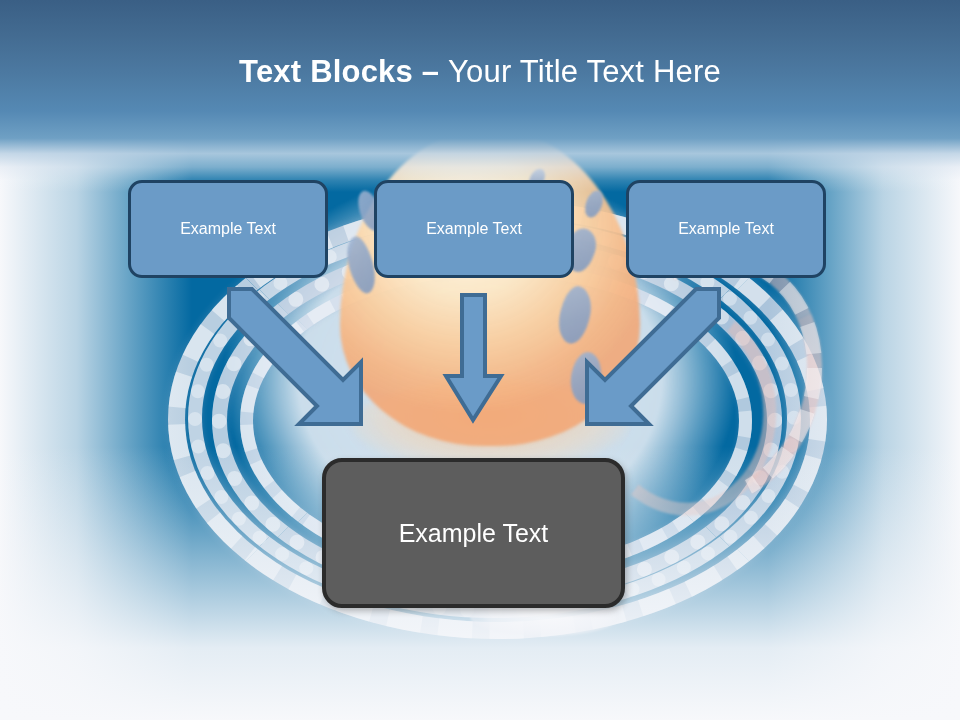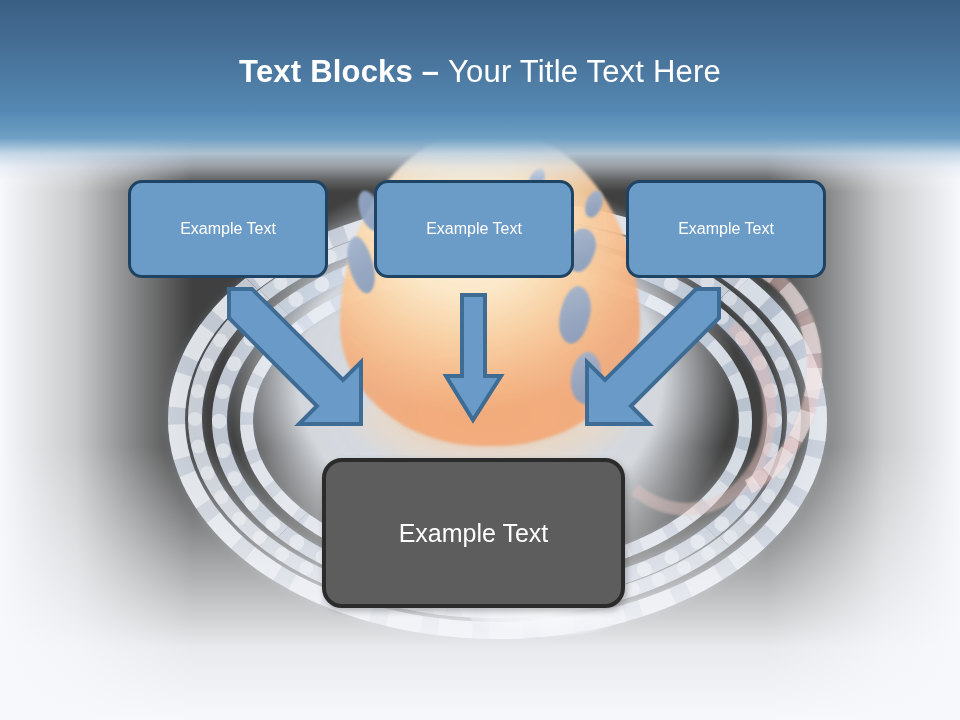--- a/index.html
+++ b/index.html
@@ -9,21 +9,21 @@
   }
   body {
     font-family: "Liberation Sans", sans-serif;
   }
 
   #slide {
     position: relative;
     width: 960px;
     height: 720px;
     overflow: hidden;
-    background: #404040;
+    background: #0369a1;
   }
 
   
   .photo-layer {
     position: absolute;
     inset: 0;
     overflow: hidden;
   }
 
   

